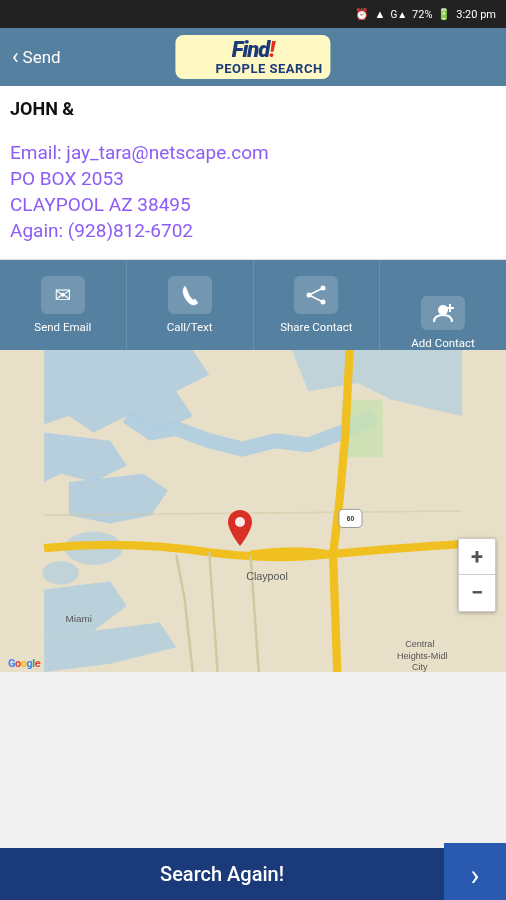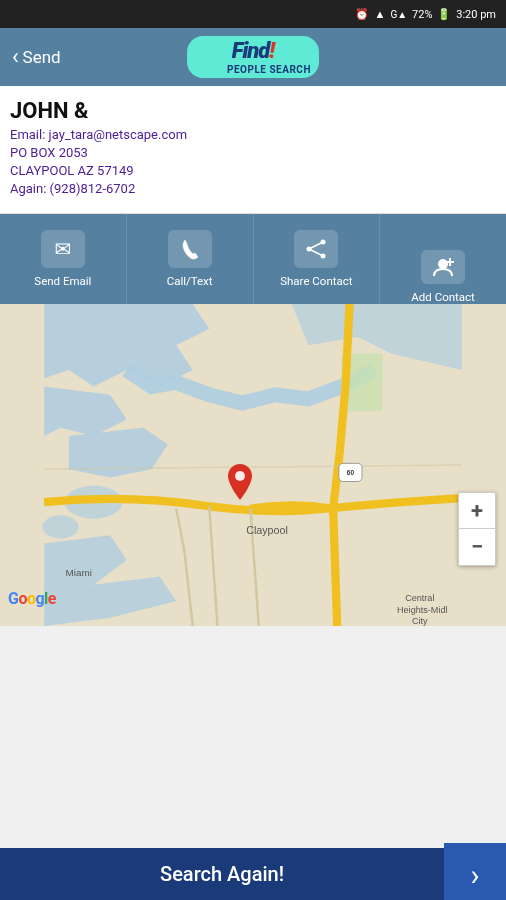--- a/index.html
+++ b/index.html
@@ -50,62 +50,62 @@
       gap: 4px;
     }
     .back-chevron {
       font-size: 22px;
       line-height: 1;
     }
     .logo-container {
       position: absolute;
       left: 50%;
       transform: translateX(-50%);
-      background: #5eead4;
-      border-radius: 16px;
+      background: #fef9c3;
+      border-radius: 8px;
       padding: 3px 8px;
       display: flex;
       flex-direction: column;
       align-items: center;
       line-height: 1.1;
     }
     .logo-find {
       font-size: 22px;
       font-weight: 900;
       color: #1a3a7a;
       font-style: italic;
       letter-spacing: -1px;
     }
     .logo-find span {
       color: #e03020;
     }
     .logo-sub {
-      font-size: 10px;
+      font-size: 13px;
       color: #1a3a7a;
       font-weight: bold;
       letter-spacing: 0.5px;
       text-transform: uppercase;
       padding-left: 32px;
     }
 
     
     .contact-info {
       background: #fff;
       padding: 12px 10px 14px 10px;
       border-bottom: 1px solid #ddd;
     }
     .contact-name {
-      font-size: 22px;
+      font-size: 18px;
       font-weight: bold;
       color: #111;
-      margin-bottom: 4px;
+      margin-bottom: 22px;
     }
     .contact-detail {
-      font-size: 13px;
-      color: #4c1d95;
+      font-size: 19px;
+      color: #8b5cf6;
       margin-bottom: 3px;
     }
 
     
     .action-bar {
       background: #5580a0;
       display: flex;
       width: 100%;
       height: 90px;
     }
@@ -177,23 +177,23 @@
       color: #555;
       cursor: pointer;
       border-bottom: 1px solid #ccc;
       font-weight: bold;
       line-height: 1;
     }
     .map-ctrl-btn:last-child { border-bottom: none; }
 
     .google-logo {
       position: absolute;
-      bottom: 18px;
+      bottom: 2px;
       left: 8px;
-      font-size: 16px;
+      font-size: 11px;
       color: #555;
       font-weight: bold;
       letter-spacing: -0.5px;
     }
     .google-logo span.g1 { color: #4285f4; }
     .google-logo span.g2 { color: #ea4335; }
     .google-logo span.g3 { color: #fbbc04; }
     .google-logo span.g4 { color: #4285f4; }
     .google-logo span.g5 { color: #34a853; }
     .google-logo span.g6 { color: #ea4335; }
@@ -275,21 +275,21 @@
   </div>
 </div>
 
 <div class="contact-info">
   <div class="contact-name">JOHN &amp;</div>
   <div class="contact-detail">
     <span>Email:</span>
     <span>jay_tara@netscape.com</span>
   </div>
   <div class="contact-detail">PO BOX 2053</div>
-  <div class="contact-detail">CLAYPOOL AZ 57149</div>
+  <div class="contact-detail">CLAYPOOL AZ 38495</div>
   <div class="contact-detail">
     <span>Again:</span>
     <span>(928)812-6702</span>
   </div>
 </div>
 
 <div class="action-bar">
   <div class="action-btn">
     <div class="action-icon-wrap">✉</div>
     <span class="action-label">Send Email</span>

